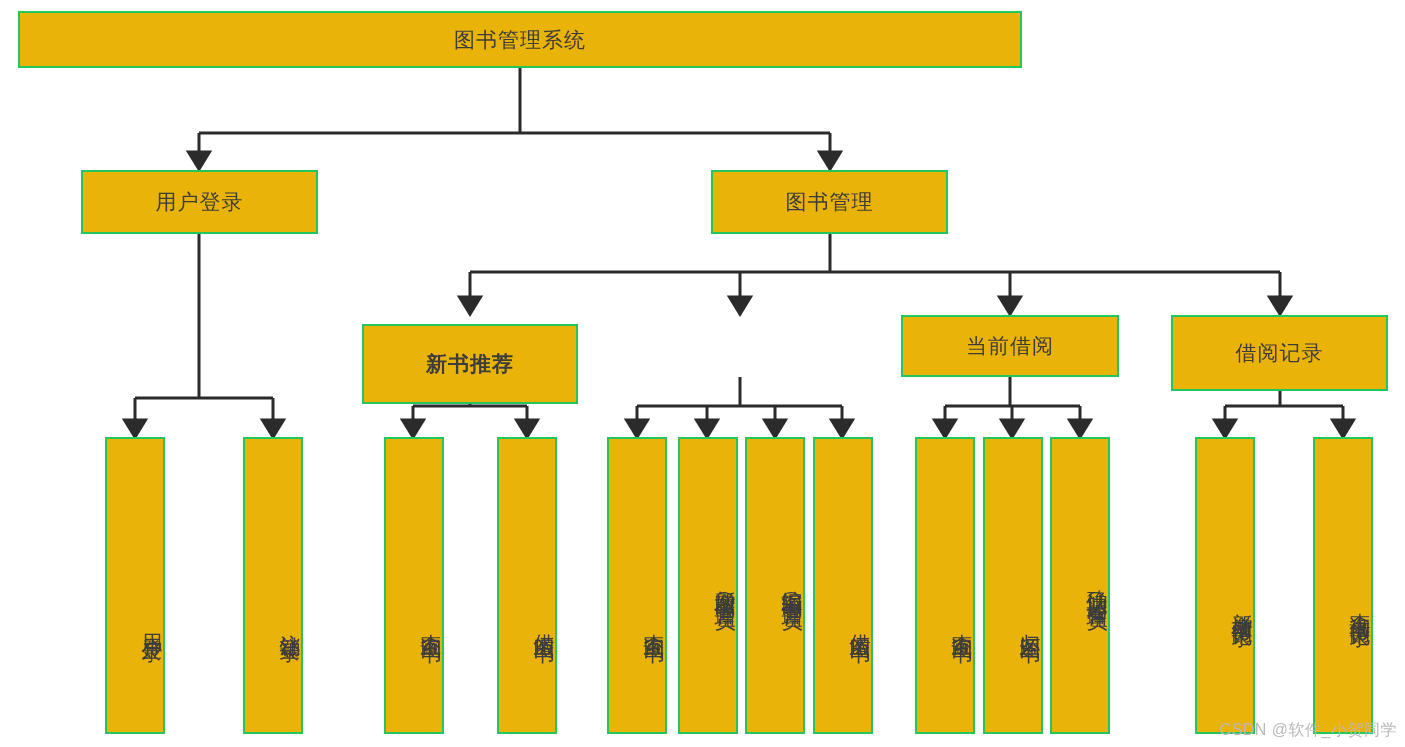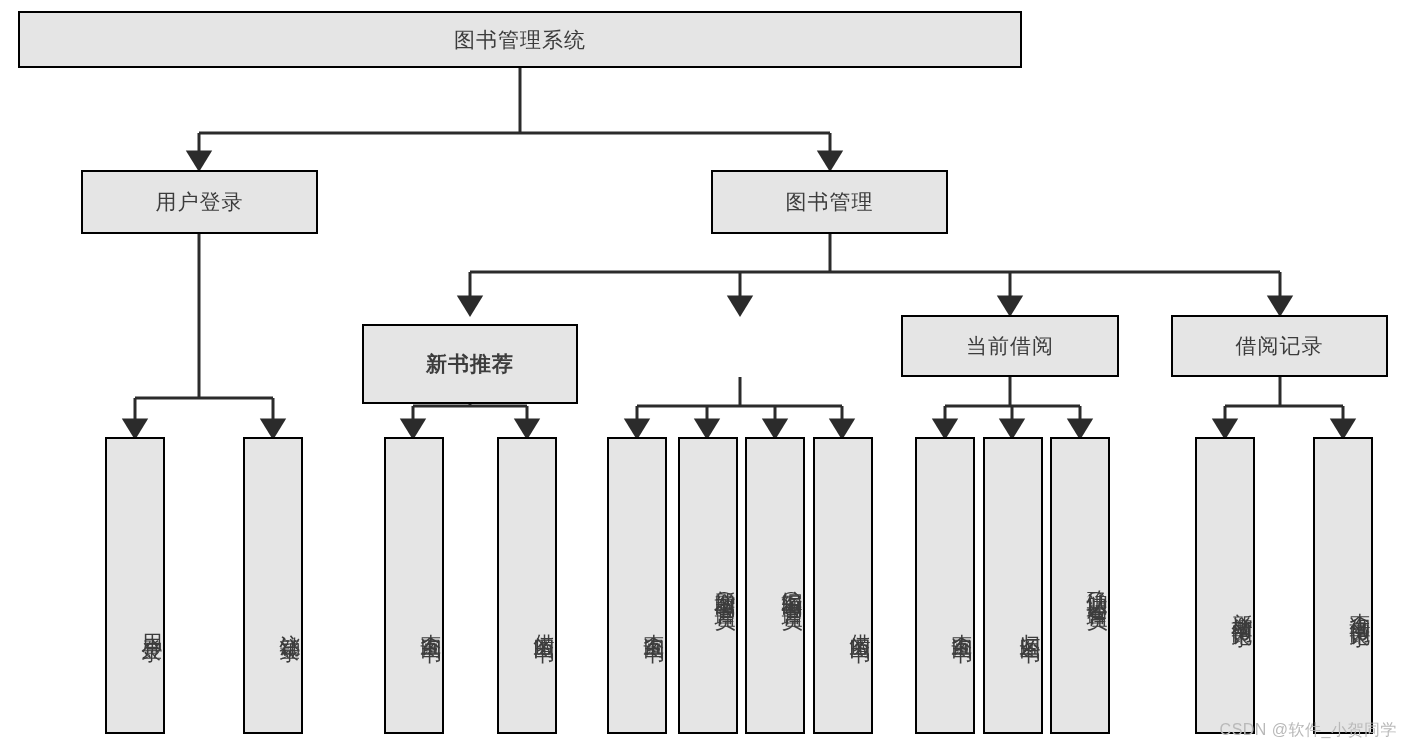--- a/index.html
+++ b/index.html
@@ -20,22 +20,22 @@
   #edges {
     position: absolute;
     left: 0;
     top: 0;
     width: 1405px;
     height: 747px;
   }
   .node {
     position: absolute;
     box-sizing: border-box;
-    background: #e5e5e5;
-    border: 2px solid #000000;
+    background: #eab308;
+    border: 2px solid #22c55e;
     display: flex;
     align-items: center;
     justify-content: center;
     color: #3c3c3c;
   }
   .node.h {
     font-size: 21px;
     letter-spacing: 1px;
   }
   .node.v {
@@ -137,21 +137,21 @@
   <div class="node h" style="left:711px; top:170px; width:237px; height:64px;">
     <span class="node-label">图书管理</span>
   </div>
 
   <div class="node h" style="left:362px; top:324px; width:216px; height:80px;font-weight:bold;">
     <span class="node-label">新书推荐</span>
   </div>
   <div class="node h" style="left:901px; top:315px; width:218px; height:62px;">
     <span class="node-label">当前借阅</span>
   </div>
-  <div class="node h" style="left:1171px; top:315px; width:217px; height:62px;justify-content:center;">
+  <div class="node h" style="left:1171px; top:315px; width:217px; height:76px;justify-content:center;">
     <span class="node-label">借阅记录</span>
   </div>
 
   <div class="node v mid" style="left:105px; top:437px; width:60px; height:297px; padding-top:78px;">
     <span class="vtext">用户登录</span>
   </div>
   <div class="node v mid" style="left:243px; top:437px; width:60px; height:297px; padding-top:78px;">
     <span class="vtext">注销登录</span>
   </div>
 

